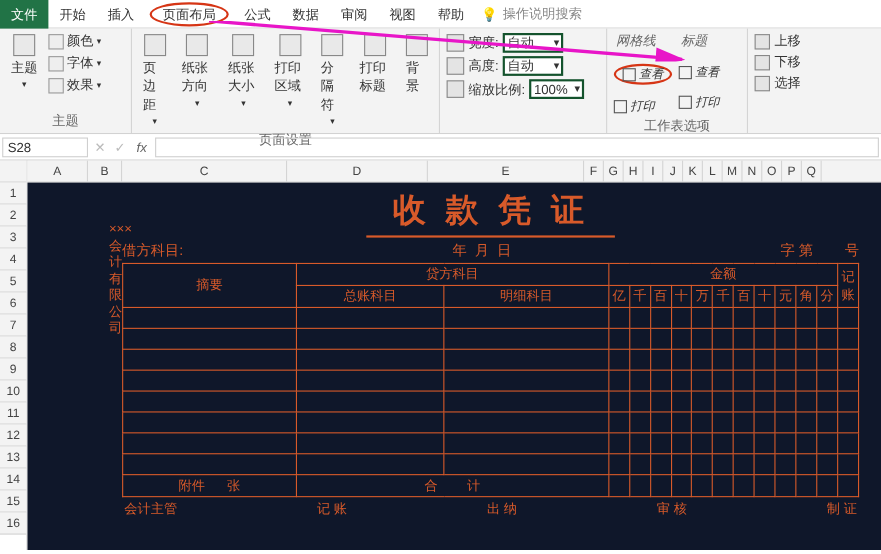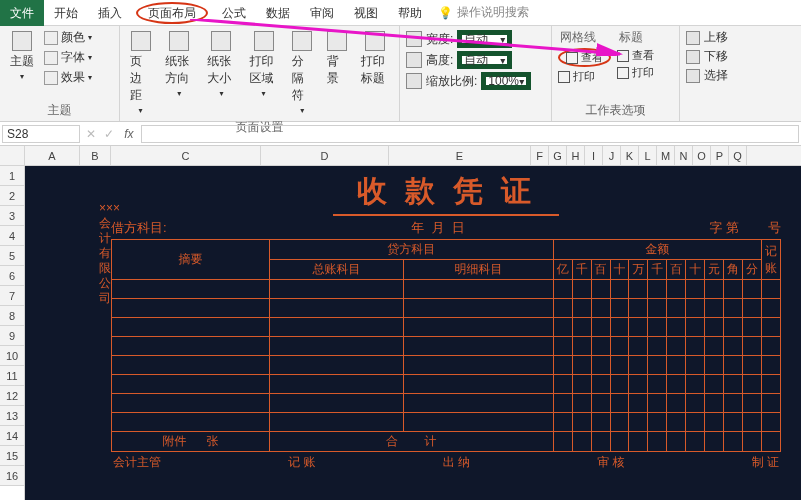--- a/index.html
+++ b/index.html
@@ -15,23 +15,23 @@
   .group { border-right:1px solid #d4d4d4; padding:3px 6px 0 6px; display:flex; flex-direction:column; justify-content:space-between;}
   .group-title { text-align:center; font-size:12px; color:#666; padding:2px 0;}
   .group-body { display:flex; align-items:flex-start; gap:6px;}
   .btn-big { display:flex; flex-direction:column; align-items:center; gap:2px; padding:2px 4px;}
   .btn-big .ic { width:20px; height:20px; border:1px solid #888; background:#e9e9e9;}
   .theme-col { display:flex; flex-direction:column; gap:3px; font-size:12px;}
   .theme-row { display:flex; align-items:center; gap:3px;}
   .theme-ic { width:14px; height:14px; border:1px solid #9a9a9a; background:#eee; display:inline-block;}
   .adj-row { display:flex; align-items:center; gap:4px; margin:1px 0;}
   .adj-ic { width:16px; height:16px; border:1px solid #888; background:#e4e4e4;}
-  .sel { border:5px solid #14532d; background:#fff; height:18px; padding:0 2px; min-width:55px; display:flex; align-items:center; justify-content:space-between;}
+  .sel { border:2px solid #14532d; background:#fff; height:18px; padding:0 2px; min-width:55px; display:flex; align-items:center; justify-content:space-between;}
   .sel::after { content:"▾"; color:#333; font-size:10px;}
-  .opts-col { display:flex; flex-direction:column; gap:2px; }
+  .opts-col { display:flex; flex-direction:column; gap:12px;font-style:italic; }
   .opts-head { font-size:12px; color:#666; padding-left:2px;}
   .chk { width:12px; height:12px; border:1px solid #555; display:inline-block; margin-right:3px; vertical-align:middle;}
   .chk-row { display:flex; align-items:center; font-size:11px;}
   .ring { border:2px solid #d63515; border-radius:50%/50%; padding:0 6px;}
   .rt-col { display:flex; flex-direction:column; gap:2px; font-size:12px;}
   .rt-row { display:flex; align-items:center; gap:4px; white-space:nowrap;}
   .rt-ic { width:14px; height:14px; border:1px solid #888; background:#e4e4e4;}
   
   .fbar { display:flex; align-items:center; height:24px; border-bottom:1px solid #cfcfcf; background:#fff;}
   .namebox { width:78px; border:1px solid #cfcfcf; margin:2px; padding:1px 4px;}
@@ -128,25 +128,25 @@
           <span>打印区域</span>
           <span style="font-size:8px">▾</span>
         </div>
       <div class="btn-big">
           <span class="ic"></span>
           <span>分隔符</span>
           <span style="font-size:8px">▾</span>
         </div>
       <div class="btn-big">
           <span class="ic"></span>
+          <span>打印标题</span>
+        </div>
+      <div class="btn-big">
+          <span class="ic"></span>
           <span>背景</span>
-        </div>
-      <div class="btn-big">
-          <span class="ic"></span>
-          <span>打印标题</span>
         </div>
     </div>
     <div class="group-title">页面设置</div>
   </div>
 
   <div class="group" style="width:152px">
     <div class="group-body" style="flex-direction:column;gap:1px">
       <div class="adj-row">
           <span class="adj-ic"></span>
           <span>宽度:</span>

